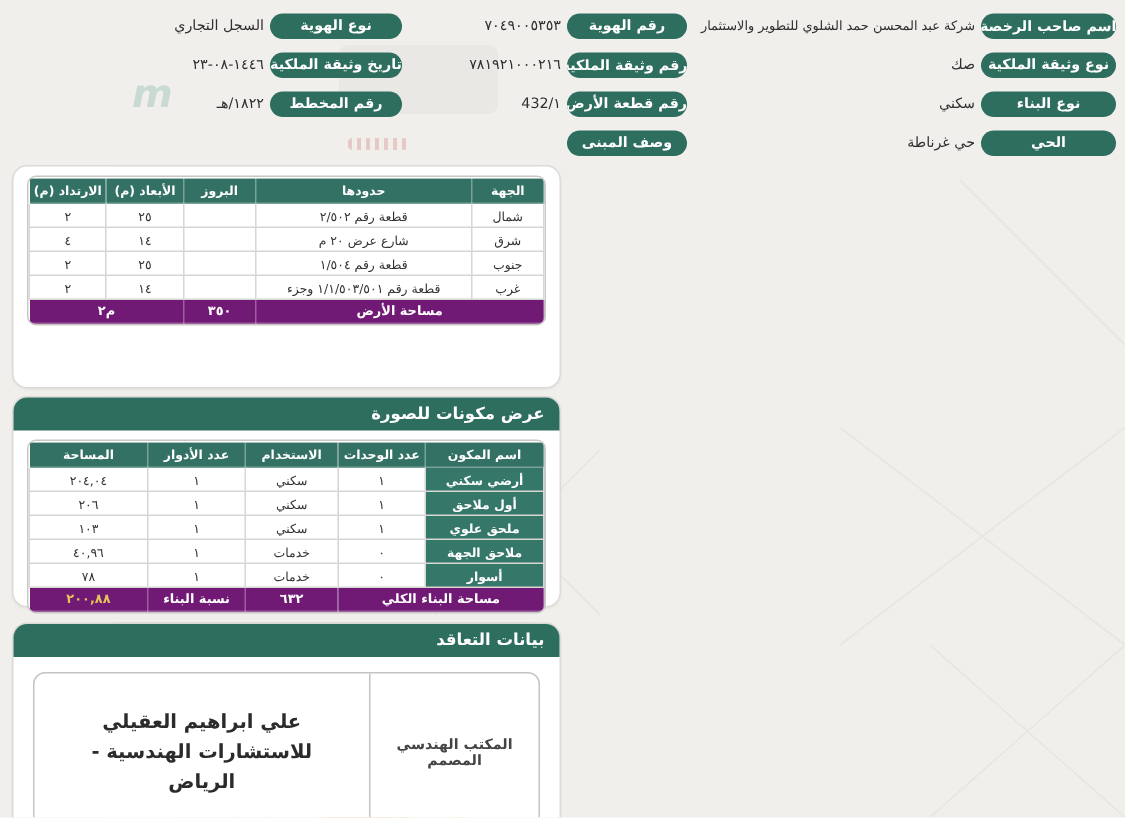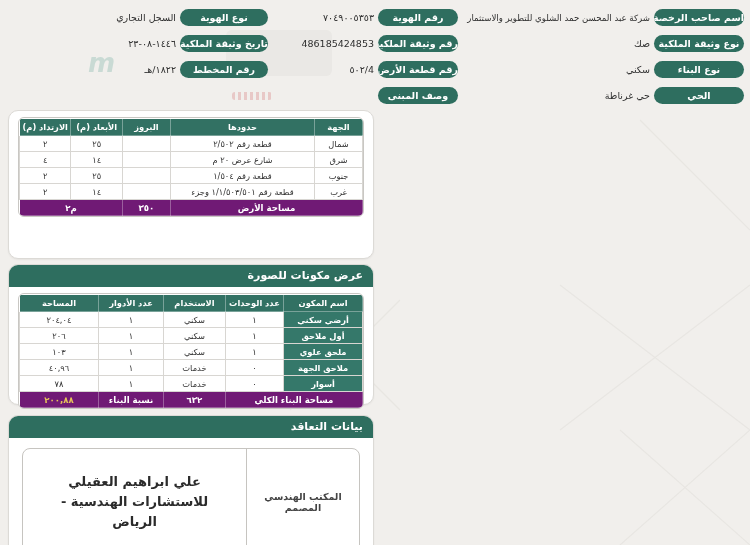--- a/index.html
+++ b/index.html
@@ -88,28 +88,28 @@
     <div class="pill">اسم صاحب الرخصة</div>
     <div class="hval long">شركة عبد المحسن حمد الشلوي للتطوير والاستثمار</div>
     <div class="pill">رقم الهوية</div>
     <div class="hval">٧٠٤٩٠٠٥٣٥٣</div>
     <div class="pill">نوع الهوية</div>
     <div class="hval">السجل التجاري</div>
 
     <div class="pill">نوع وثيقة الملكية</div>
     <div class="hval">صك</div>
     <div class="pill">رقم وثيقة الملكية</div>
-    <div class="hval">486185424853</div>
+    <div class="hval">٧٨١٩٢١٠٠٠٢١٦</div>
     <div class="pill">تاريخ وثيقة الملكية</div>
     <div class="hval">١٤٤٦-٠٨-٢٣</div>
 
     <div class="pill">نوع البناء</div>
     <div class="hval">سكني</div>
     <div class="pill">رقم قطعة الأرض</div>
-    <div class="hval">4/٥٠٢</div>
+    <div class="hval">١/432</div>
     <div class="pill">رقم المخطط</div>
     <div class="hval">١٨٢٢/هـ</div>
 
     <div class="pill">الحي</div>
     <div class="hval">حي غرناطة</div>
     <div class="pill">وصف المبنى</div>
     <div class="hval"></div>
   </div>
 
   <div class="card" id="card-facade">

